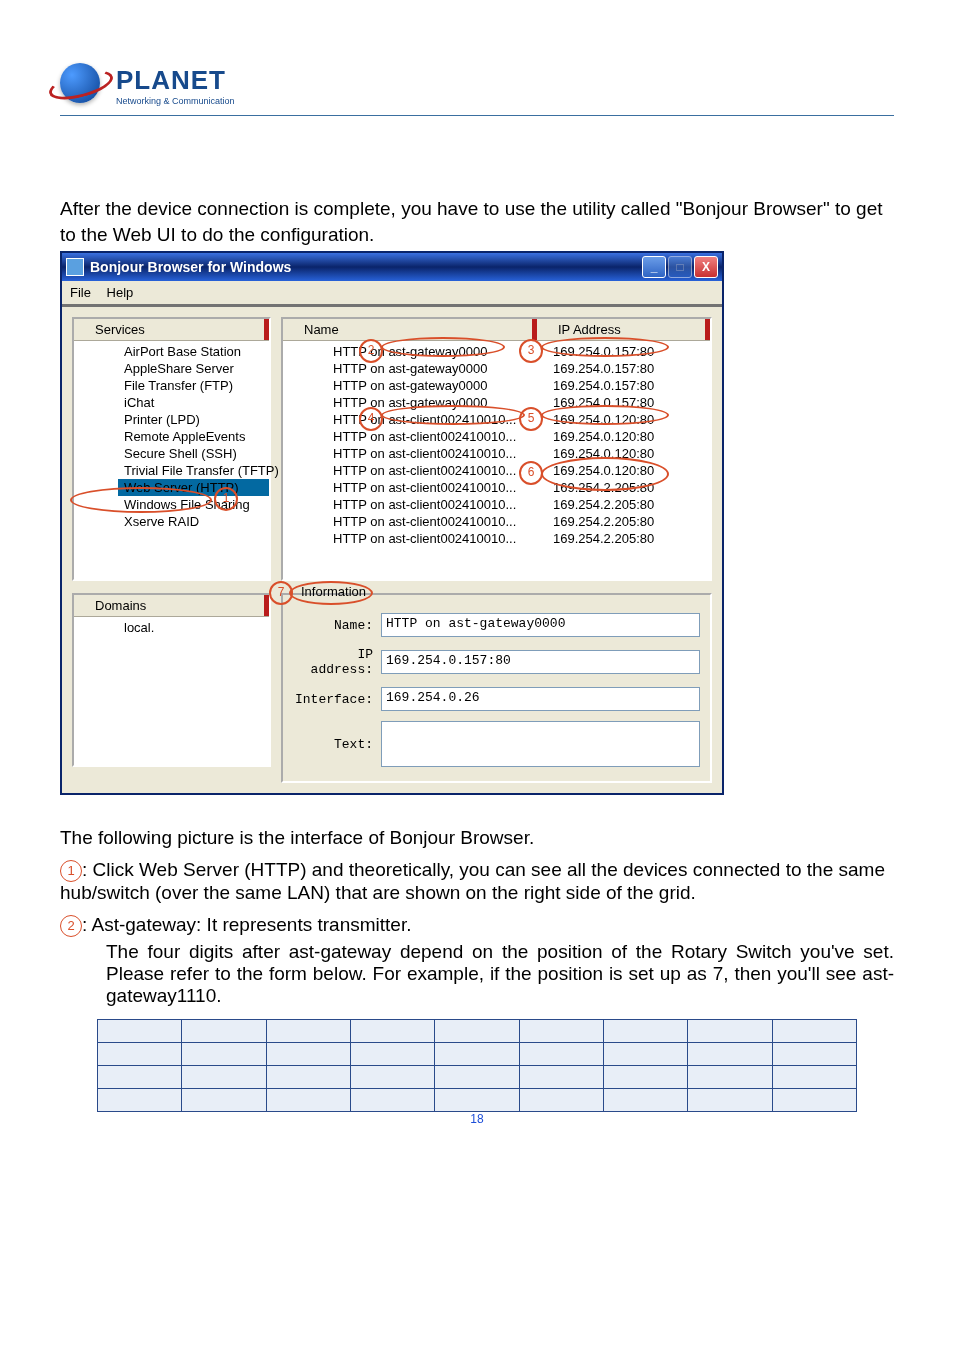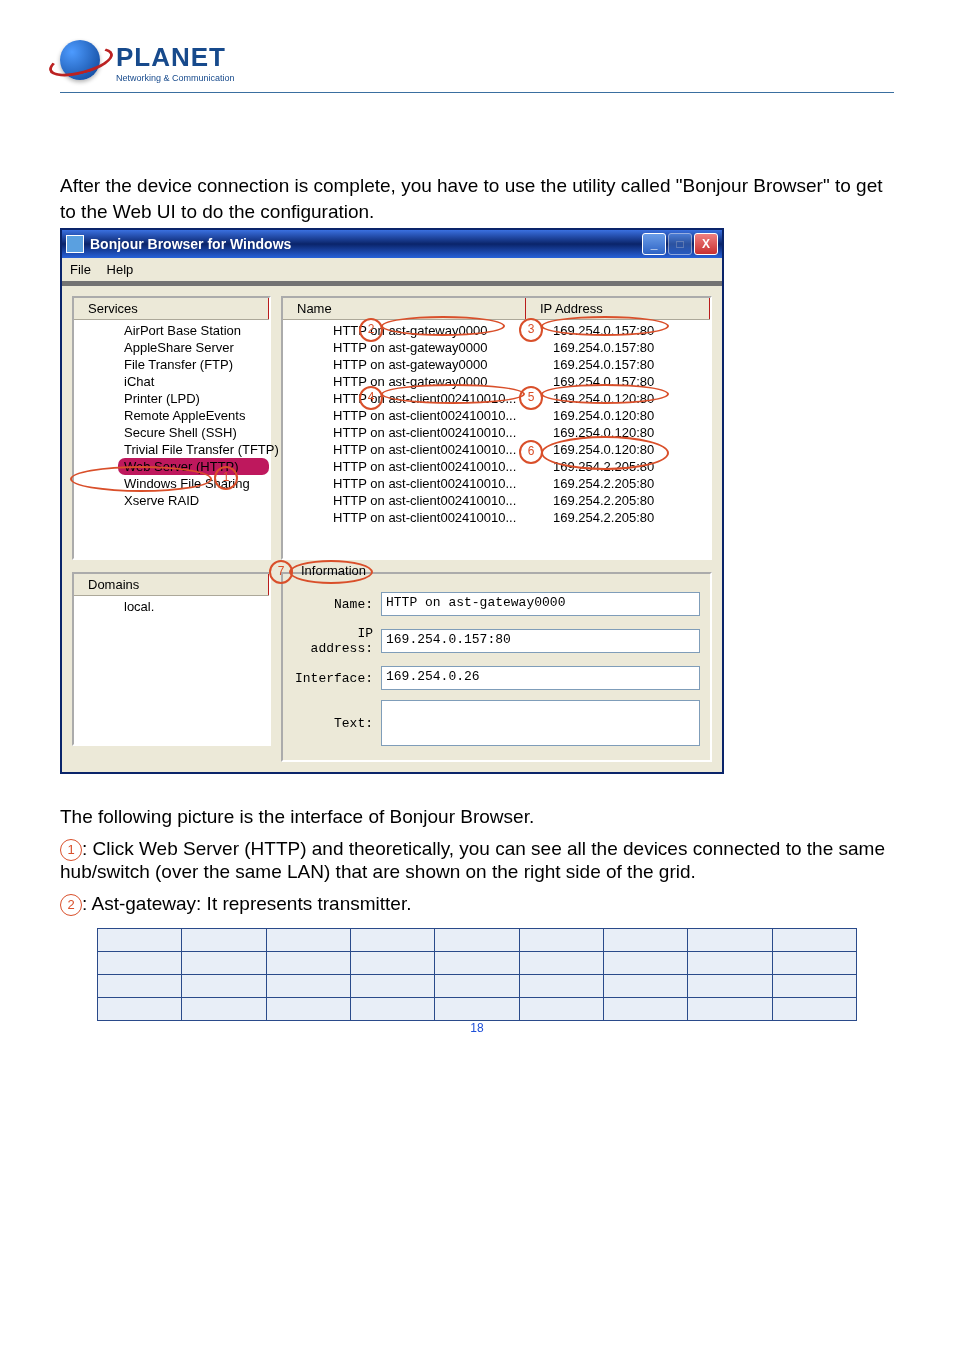--- a/index.html
+++ b/index.html
@@ -9,20 +9,21 @@
     font-family: Arial, sans-serif;
     width: 954px;
   }
   .page {
     padding: 40px 60px;
   }
   .logo-row {
     display: flex;
     align-items: center;
     gap: 8px;
+    margin-top: 23px;
   }
   .logo-globe {
     width: 40px;
     height: 40px;
     background: radial-gradient(circle at 30% 30%, #4d9bff, #0a3f8f);
     border-radius: 50%;
     position: relative;
     box-shadow: 0 2px 4px rgba(0,0,0,0.3);
   }
   .logo-ring {
@@ -100,21 +101,21 @@
     font-family: Arial;
     font-size: 12px;
     color: #fff;
   }
   .winbtn.min, .winbtn.max { background: linear-gradient(to bottom,#6a9de8,#2f64c4); }
   .winbtn.close { background: linear-gradient(to bottom,#f08080,#c83030); font-weight:bold;}
   .menubar {
     background: #ece9d8;
     font-size: 13px;
     padding: 4px 8px;
-    border-bottom: 5px solid #737373;
+    border-bottom: 3px solid #737373;
   }
   .menubar span { margin-right: 12px; }
 
   .win-body {
     display: flex;
     flex-direction: column;
     padding: 10px;
     gap: 12px;
   }
   .panes-row {
@@ -137,35 +138,35 @@
     position: relative;
   }
   .col-headers {
     display: flex;
     background: #ece9d8;
     border-bottom: 1px solid #aca899;
     font-size: 13px;
   }
   .col-headers div {
     padding: 3px 14px;
-    border-right: 1px solid #b91c1c;
+    border-right: 5px solid #b91c1c;
+    margin-left: 7px;
   }
   .list-body {
     padding: 2px 0;
     margin-left: 44px;
   }
   .list-body div.row {
     padding: 1px 6px;
     white-space: nowrap;
     color: #000;
   }
   .row.sel {
-    background: #be185d;
+    background: #0369a1;
     color: #fff;
-    border-radius: 7px;
   }
   .main-row {
     display: flex;
     padding: 0 6px;
     white-space: nowrap;
     font-size: 13px;
     line-height: 17px;
   }
   .main-row .c1 { width: 220px; overflow: hidden; }
   .main-row .c2 { width: 150px; }
@@ -413,20 +414,21 @@
   </div>
 
   <div class="after-text">The following picture is the interface of Bonjour Browser.</div>
 
   <div class="after-text li-block">
     <span class="num-circ">1</span><span>: Click Web Server (HTTP) and theoretically, you can see all the devices connected to the same hub/switch (over the same LAN) that are shown on the right side of the grid.</span>
   </div>
 
   <div class="after-text li-block">
     <span class="num-circ">2</span><span>: Ast-gateway: It represents transmitter.</span>
+    <div class="li-indent" style="text-align:justify;margin-top:4px">The four digits after ast-gateway depend on the position of the Rotary Switch you've set. Please refer to the form below. For example, if the position is set up as 7, then you'll see ast-gateway1110.</div>
   </div>
 
   <table class="pos-table">
     <tbody>
         <tr>
           <td></td>
           <td></td>
           <td></td>
           <td></td>
           <td></td>

